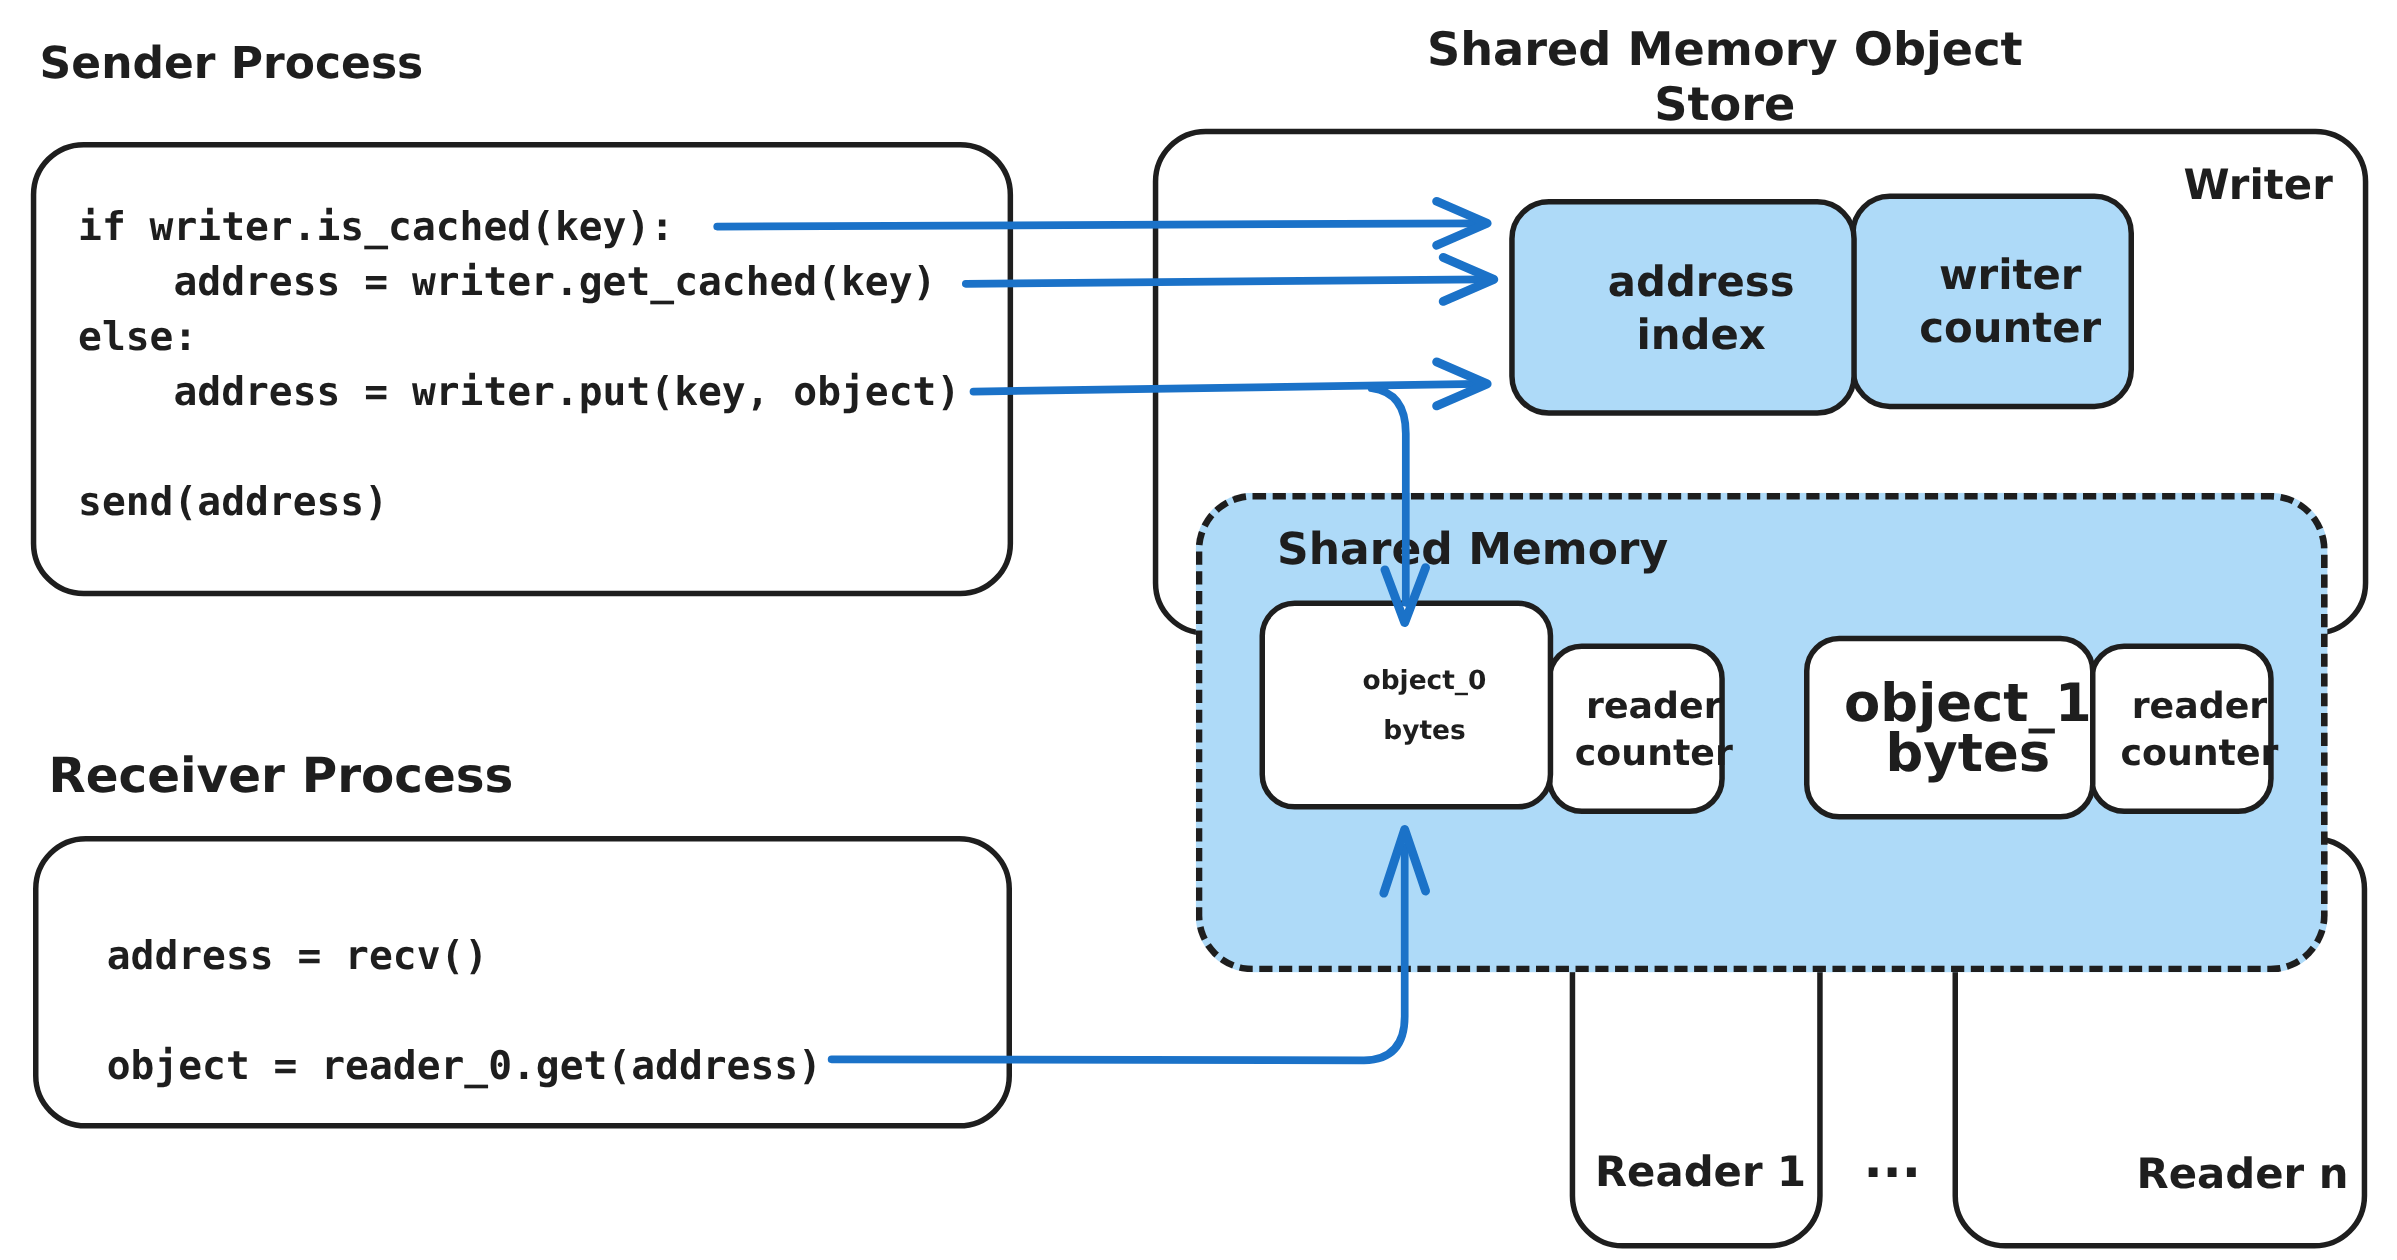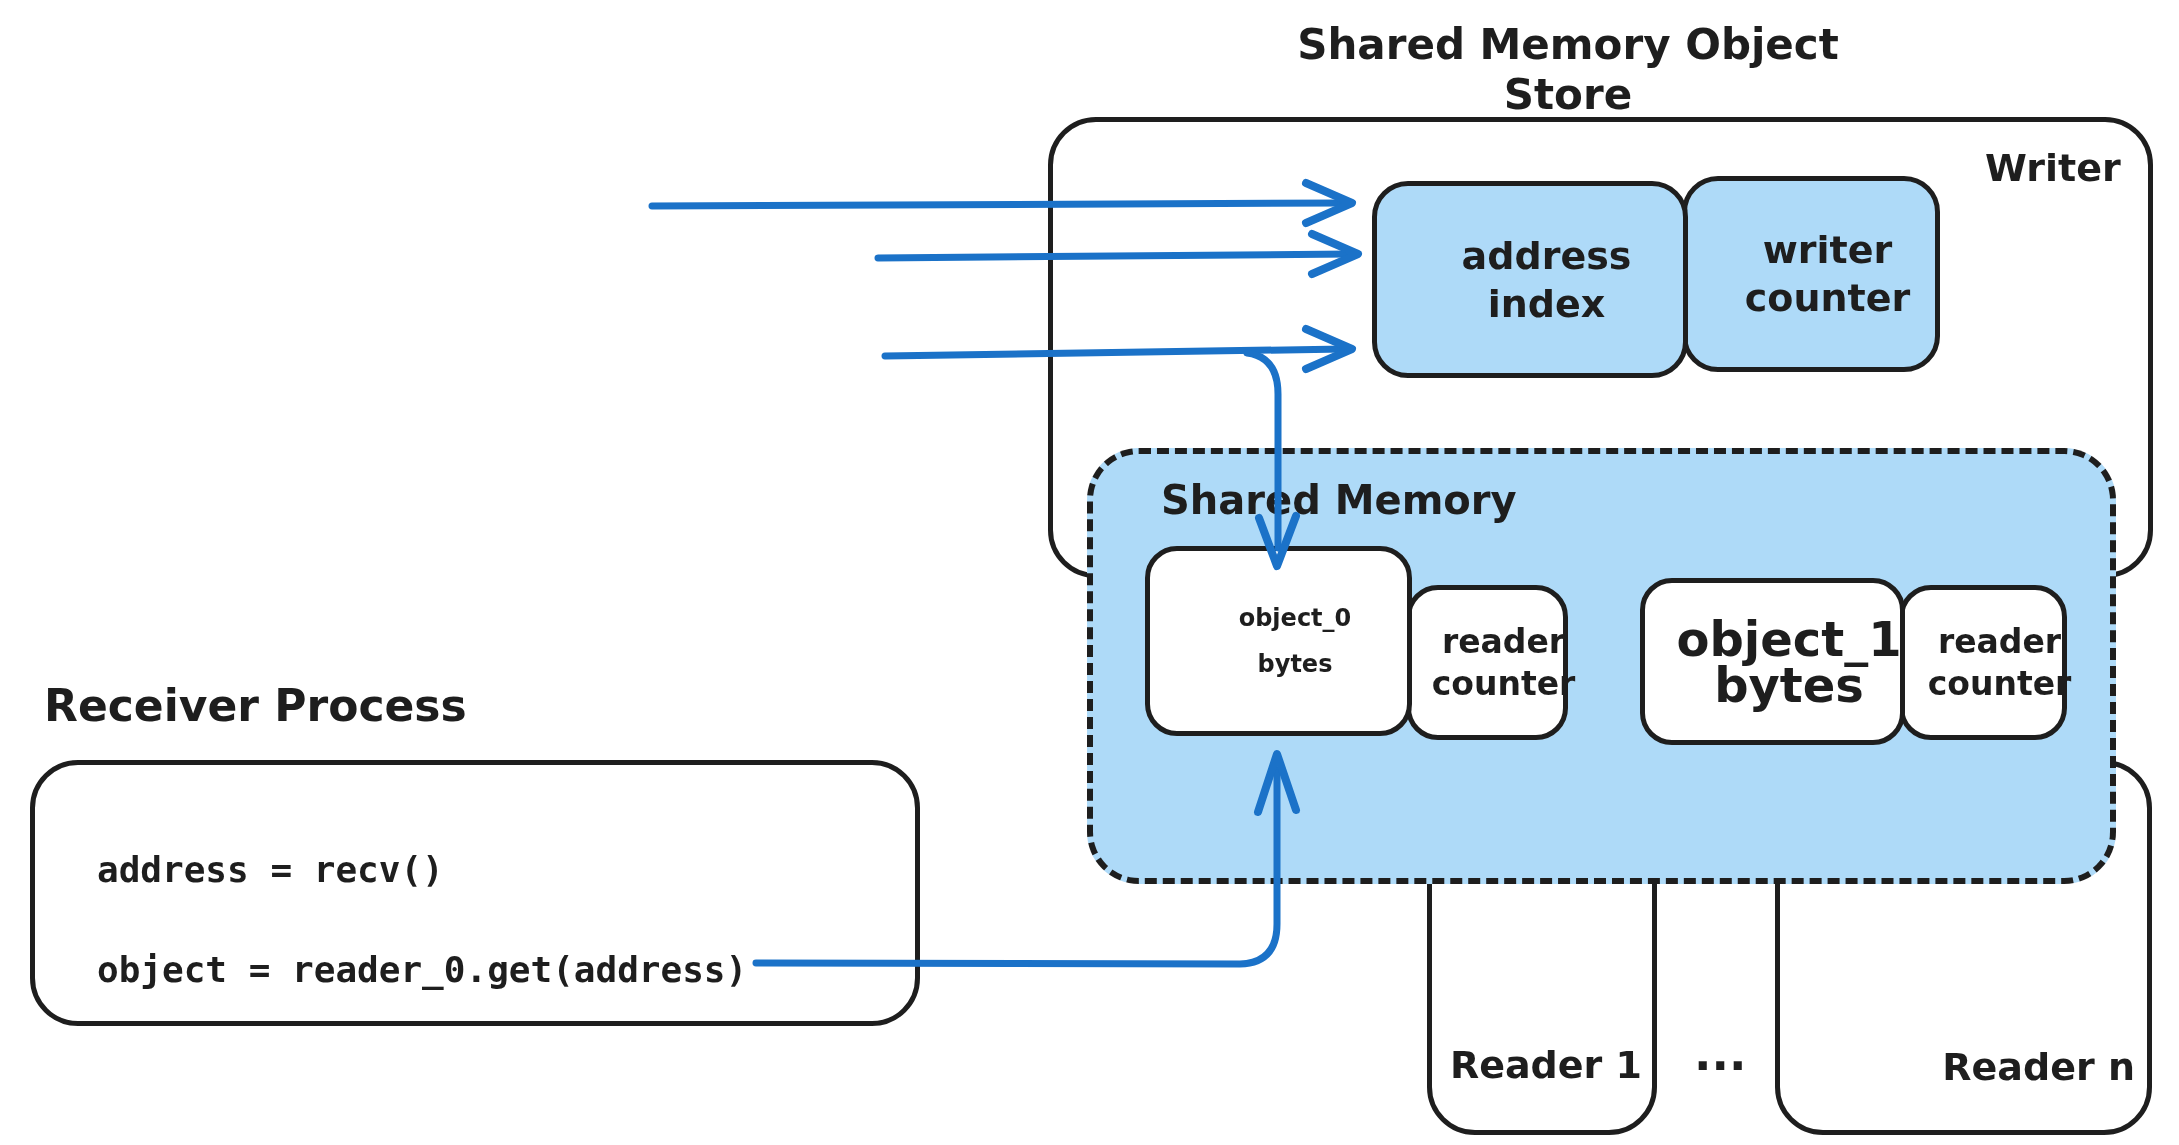--- a/index.html
+++ b/index.html
@@ -88,21 +88,30 @@
     position: absolute;
     font-size: 38px;
     line-height: 46px;
   }
 </style>
 </head>
 <body>
 
 <div id="canvas">
 
+  <div class="abs hand" style="left:36px; top:34px; font-size:40px; line-height:48px;">Sender Process</div>
 
+  <div class="box z1" style="left:28px; top:129px; width:893px; height:413px;">
+    <div class="code abs" style="left:38px; top:48px;">if writer.is_cached(key):
+    address = writer.get_cached(key)
+else:
+    address = writer.put(key, object)
+
+send(address)</div>
+  </div>
 
   <div class="abs hand" style="left:44px; top:682px; font-size:44px; line-height:48px;">Receiver Process</div>
 
   <div class="box z1" style="left:30px; top:760px; width:890px; height:266px;">
     <div class="code abs" style="left:62px; top:80px;">address = recv()
 
 object = reader_0.get(address)</div>
   </div>
 
   <div class="abs hand" style="left:1288px; top:20px; width:560px; text-align:center; font-size:42px; line-height:50px;">Shared Memory Object Store</div>

